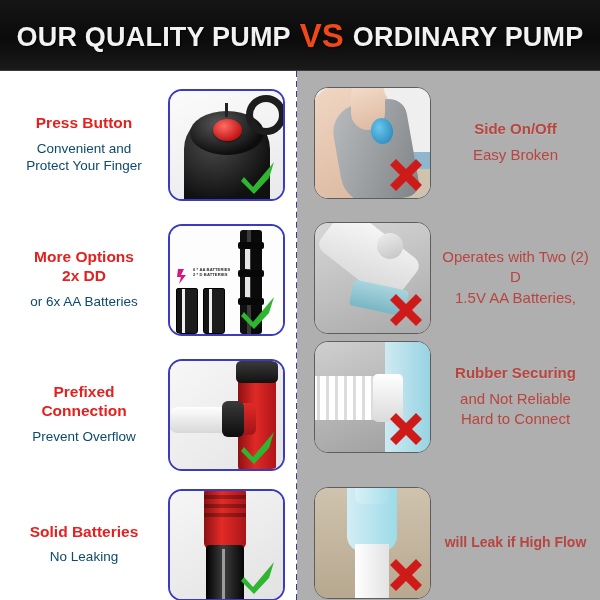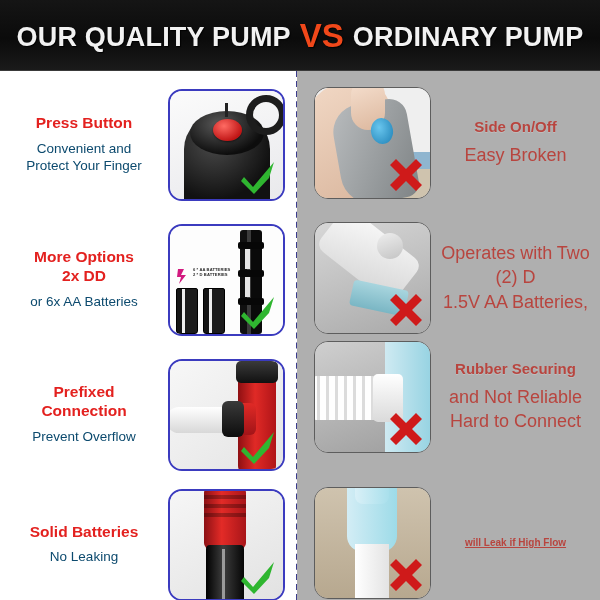--- a/index.html
+++ b/index.html
@@ -56,21 +56,21 @@
   }
   .title-l{
     color:#e3211f;font-weight:bold;font-size:15.5px;line-height:1.22;
     margin-bottom:7px;
   }
   .sub-l{color:#0c4a6e;font-size:13.5px;line-height:1.33;}
   .title-r{
     color:#b8453f;font-weight:bold;font-size:15px;line-height:1.25;
     margin-bottom:6px;text-shadow:0 1px 0 rgba(255,255,255,.18);
   }
-  .sub-r{color:#b8453f;font-size:18px;line-height:1.35;}
+  .sub-r{color:#b8453f;font-size:15px;line-height:1.35;}
 
   
   .card{
     position:relative;width:117px;height:112px;flex:0 0 auto;
     border-radius:14px;overflow:hidden;box-sizing:border-box;
   }
   .card-l{border:2px solid #3b3bbf;background:#f4f4f6;margin-right:12px;}
   .card-r{border:1.5px solid #5d5d5d;background:#c9c9c9;margin-left:17px;}
   .photo{position:absolute;inset:0;}
 
@@ -436,19 +436,19 @@
             <div class="r4-blue2"></div>
             <div class="r4-white"></div>
           </div>
           <div class="mark">
             <svg viewBox="0 0 40 40">
                 <path d="M10 4 L20 14 L30 4 L36 10 L26 20 L36 30 L30 36 L20 26 L10 36 L4 30 L14 20 L4 10 Z" fill="#cf1a1a"></path>
               </svg>
           </div>
         </div>
         <div class="txtblock">
-          <div class="sub-r" style="font-weight:bold;font-size:10px;text-decoration:underline;">will Leak if High Flow</div>
+          <div class="sub-r" style="font-weight:bold;font-size:14px;">will Leak if High Flow</div>
         </div>
       </div>
     </div>
 
   </div>
 </div>
 
 </body></html>

